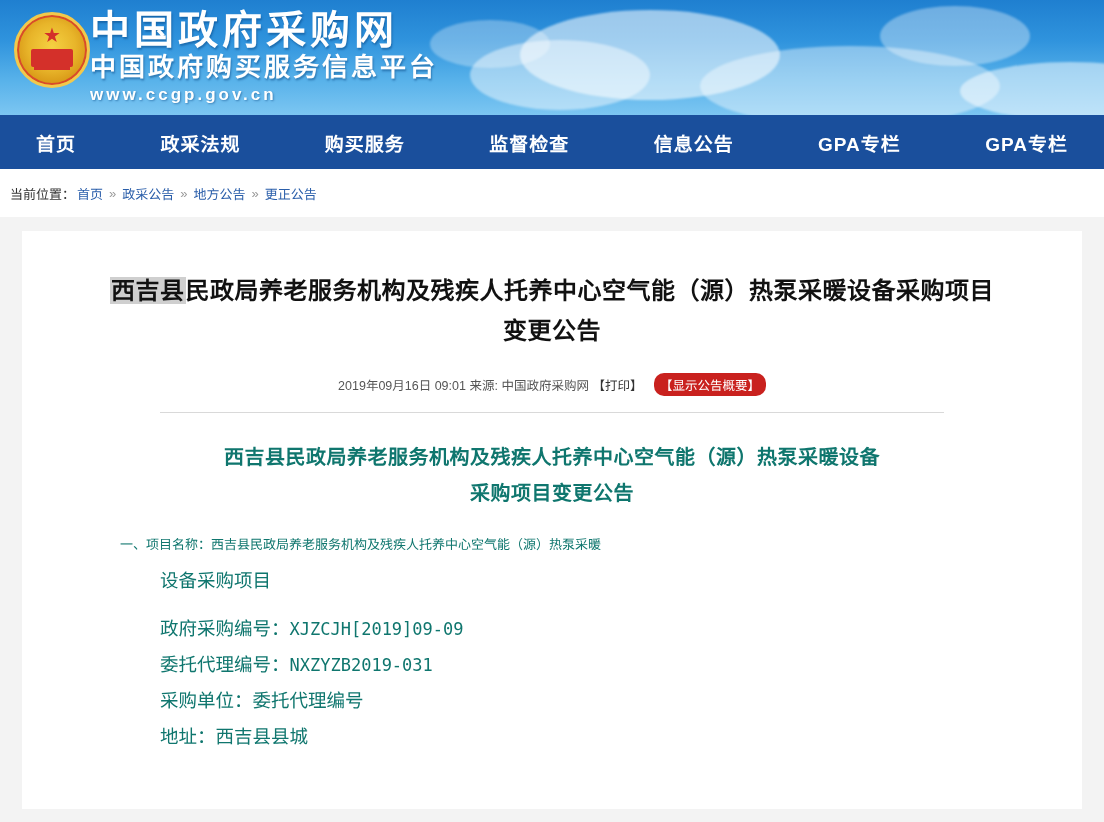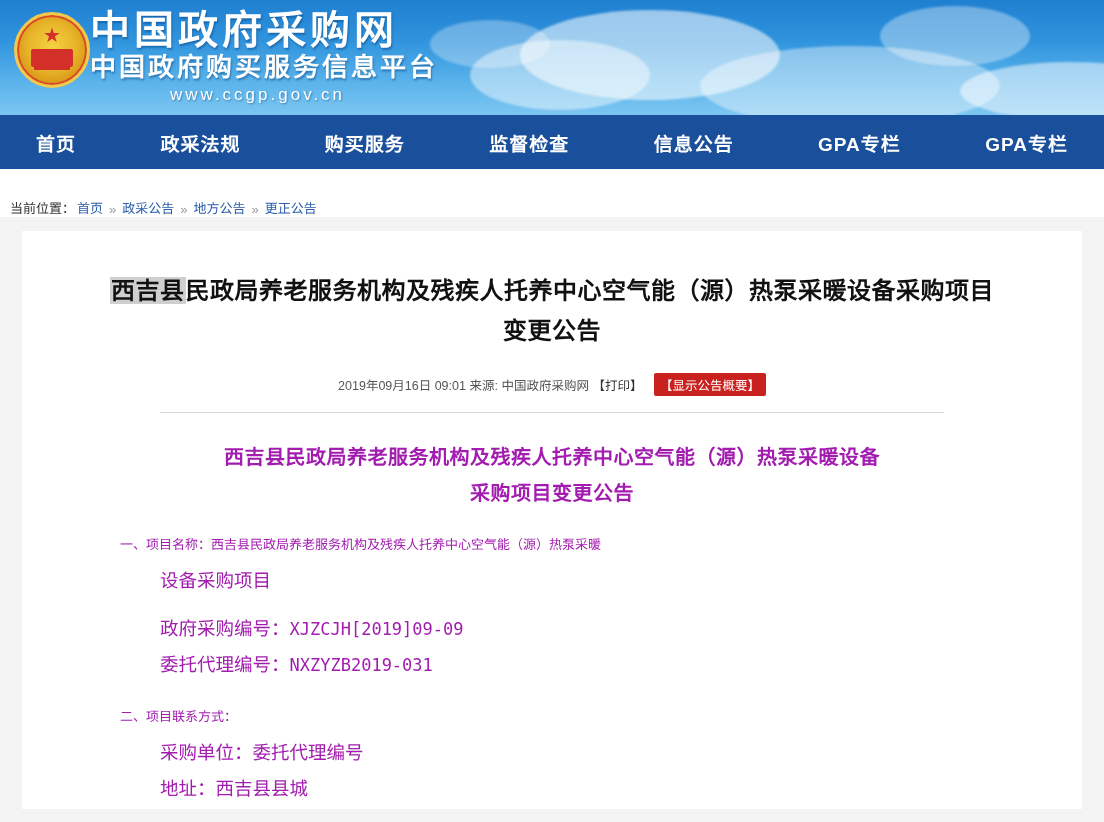--- a/index.html
+++ b/index.html
@@ -79,25 +79,24 @@
   }
   .brand .line2 {
     font-size: 26px;
     font-weight: bold;
     letter-spacing: 3px;
     line-height: 30px;
     text-shadow: 1px 2px 2px rgba(0,60,120,0.45);
   }
   .brand .line3 {
     font-size: 17px;
-    font-weight: normal;
+    font-weight: bold;
     letter-spacing: 3px;
     line-height: 22px;
     margin-top: 2px;
-    margin-left: 80px;
     text-shadow: 1px 1px 2px rgba(0,60,120,0.45);
   }
 
   
   .nav {
     height: 54px;
     background: #1a4f9c;
     display: flex;
     align-items: center;
     justify-content: space-between;
@@ -111,21 +110,21 @@
     letter-spacing: 1px;
     cursor: pointer;
     white-space: nowrap;
   }
 
   
   .breadcrumb {
     height: 48px;
     background: #ffffff;
     display: flex;
-    align-items: flex-end;
+    align-items: center;
     padding-left: 10px;
     font-size: 13px;
     color: #333333;
   }
   .breadcrumb .crumb-label { color: #333; }
   .breadcrumb a {
     color: #2a5eaa;
     text-decoration: none;
     margin: 0 2px;
     cursor: pointer;
@@ -167,31 +166,31 @@
   .meta .print {
     color: #333;
   }
   .meta .summary-btn {
     display: inline-block;
     background: #c9211e;
     color: #ffffff;
     font-size: 12.5px;
     padding: 2px 6px;
     margin-left: 8px;
-    border-radius: 2px;
+    border-radius: 10px;
     cursor: pointer;
   }
   .divider {
     margin: 16px 78px 0 78px;
     border-top: 1px solid #d9d9d9;
   }
 
   .body-area {
     font-family: "DejaVu Serif", "Liberation Serif", serif;
-    color: #a21caf;
+    color: #0f766e;
     padding: 0 38px;
   }
   .body-title {
     text-align: center;
     font-size: 20px;
     font-weight: bold;
     line-height: 36px;
     margin-top: 26px;
     letter-spacing: 0.5px;
   }
@@ -294,23 +293,20 @@
 
         <div class="indent-block">
           <div class="sub">
             <span>政府采购编号：</span><span class="mono">XJZCJH[2019]09-09</span>
           </div>
           <div class="sub">
             <span>委托代理编号：</span><span class="mono">NXZYZB2019-031</span>
           </div>
         </div>
 
-        <div class="para">
-          <span class="lead">二、项目联系方式：</span>
-        </div>
         <div class="sub">
           <span>采购单位：</span><span>委托代理编号</span>
         </div>
         <div class="sub">
           <span>地址：</span><span>西吉县县城</span>
         </div>
       </div>
 
     </div>
   </div>

